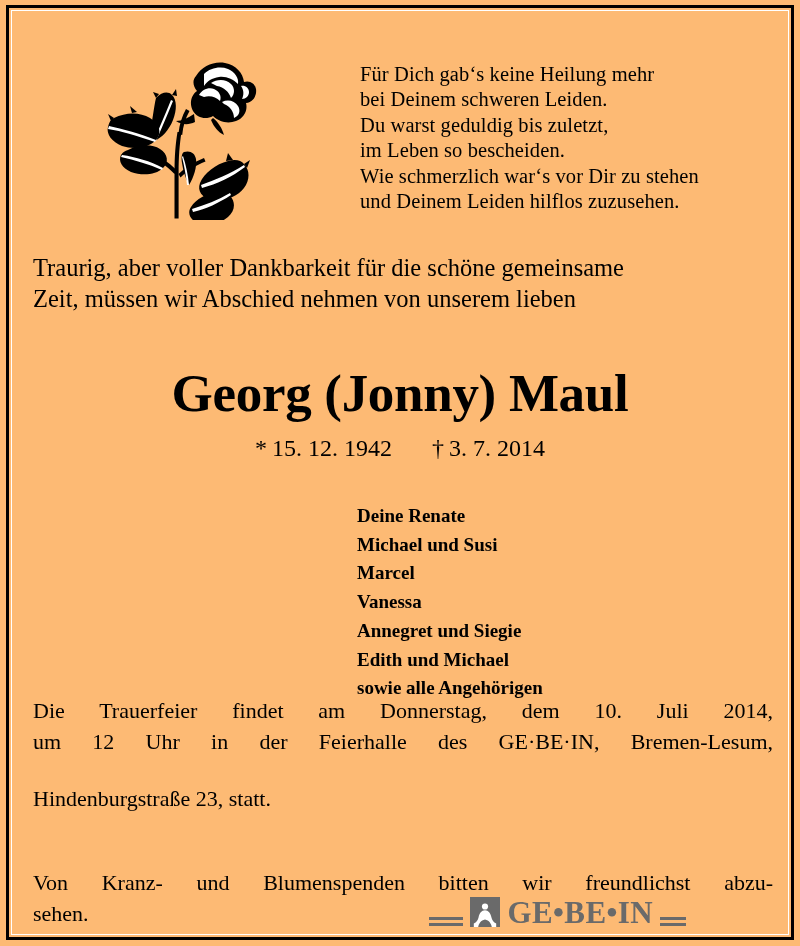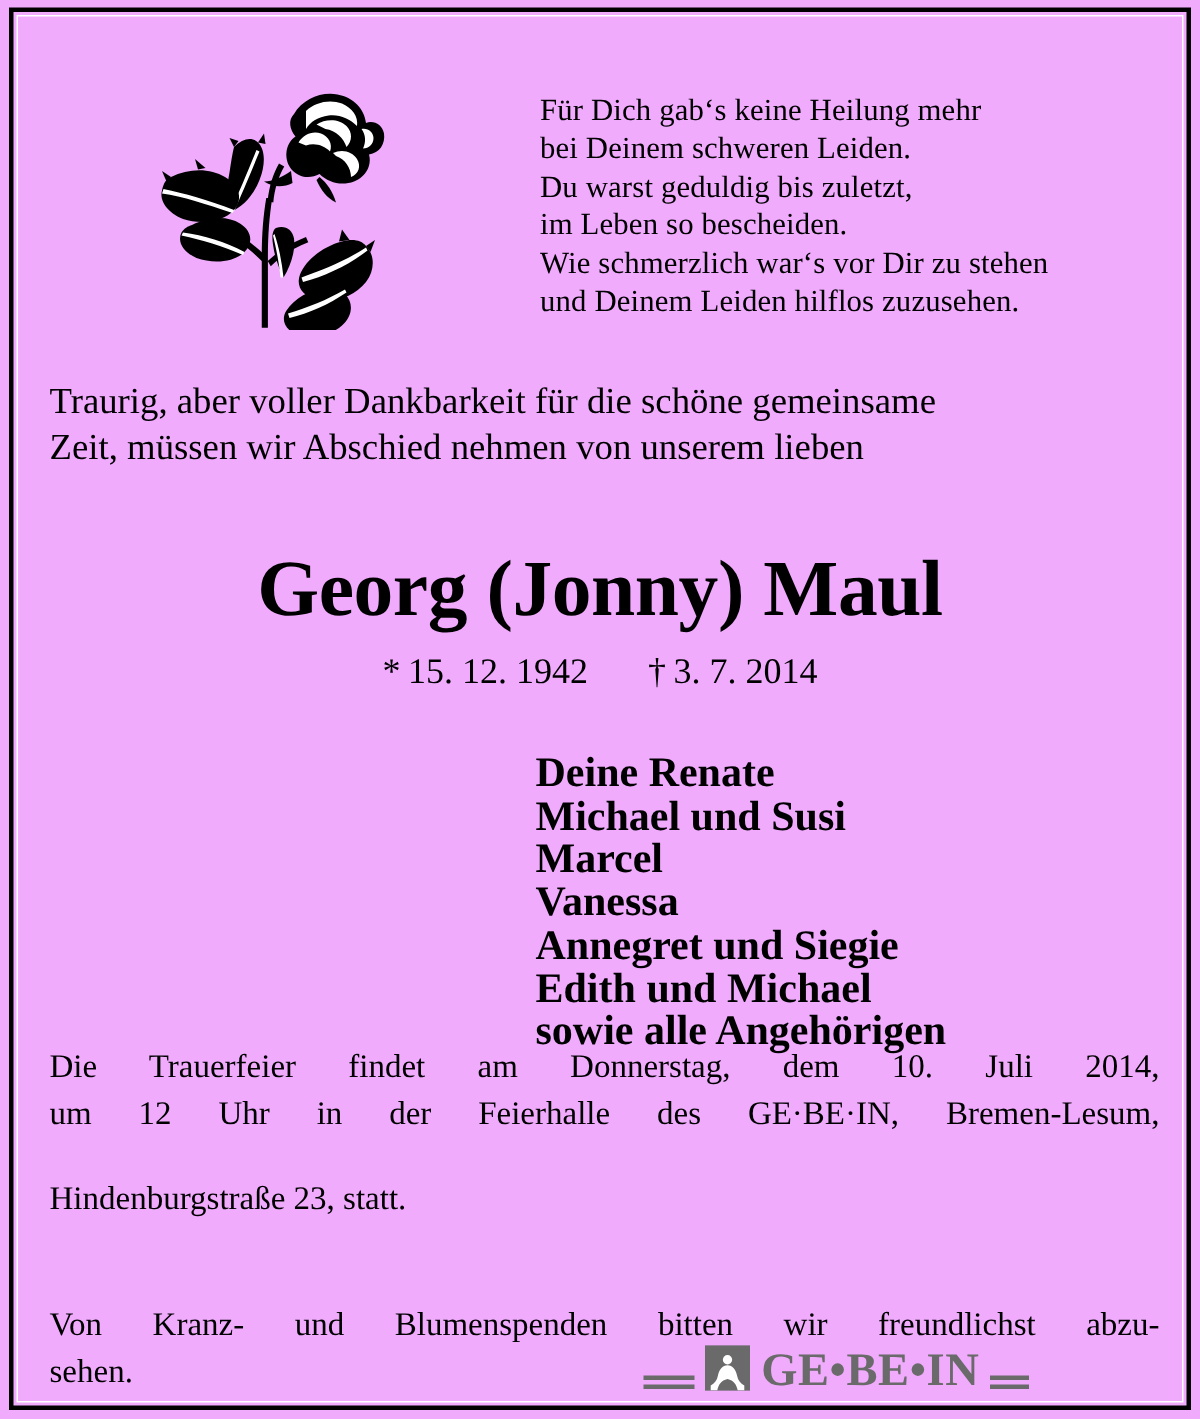--- a/index.html
+++ b/index.html
@@ -11,21 +11,21 @@
   body {
     font-family: "Liberation Serif", "DejaVu Serif", serif;
     color: #000000;
   }
 
   #obituary {
     position: relative;
     width: 800px;
     height: 946px;
     box-sizing: border-box;
-    background: #f0abfc;
+    background: #fdba74;
     overflow: hidden;
   }
 
   
   .frame-outer {
     position: absolute;
     left: 6px;
     top: 5px;
     right: 6px;
     bottom: 6px;
@@ -117,21 +117,21 @@
   }
   .dates .d-birth { margin-right: 40px; }
   .dates .sym { margin-right: 5px; }
 
   
   .mourners {
     position: absolute;
     left: 357px;
     top: 502px;
     width: 420px;
-    font-size: 28px;
+    font-size: 19px;
     font-weight: bold;
     line-height: 28.7px;
   }
   .mourners div { white-space: nowrap; }
 
   
   .para-service {
     position: absolute;
     left: 33px;
     top: 696px;

